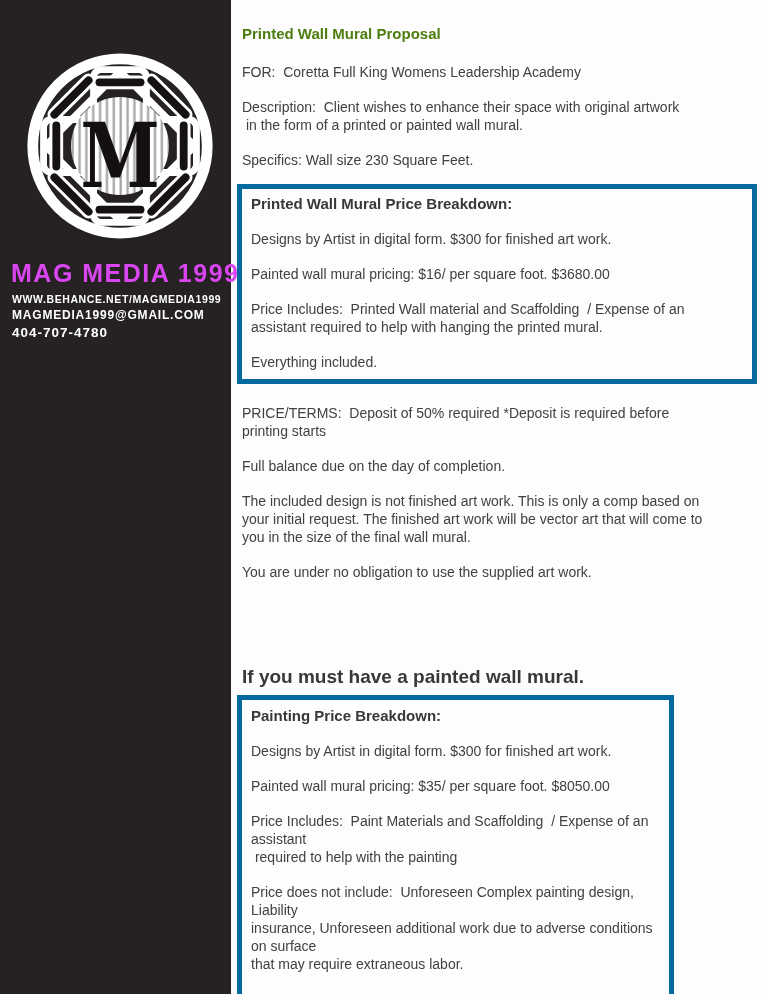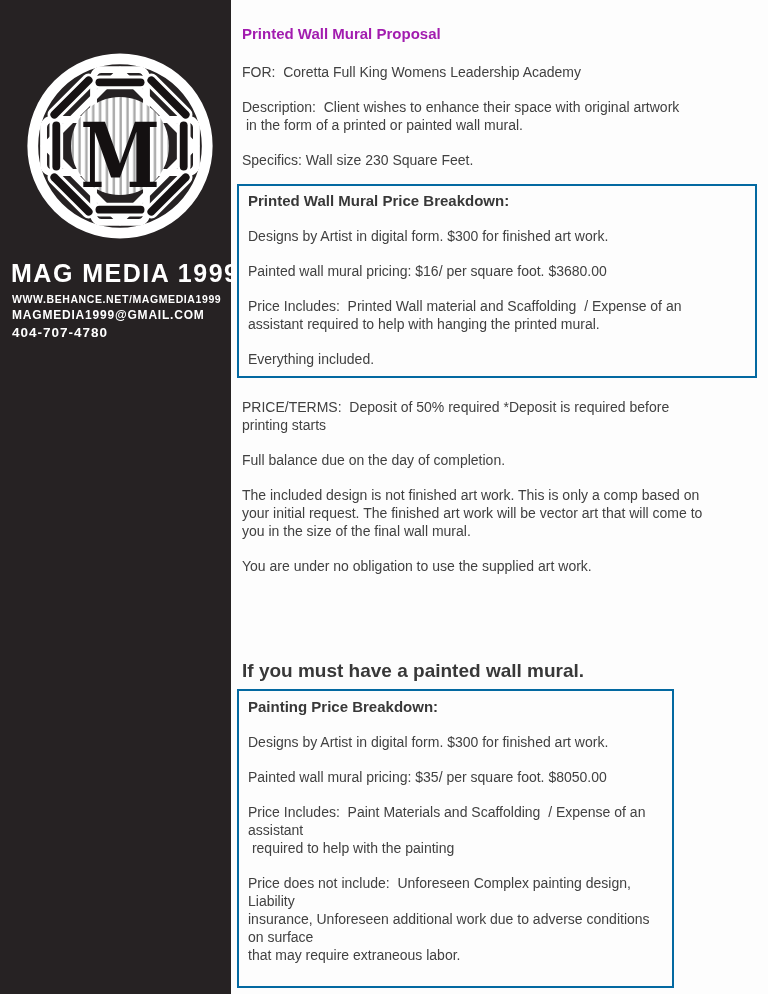--- a/index.html
+++ b/index.html
@@ -12,21 +12,21 @@
   }
   
   .sidebar {
     position: absolute; left: 0; top: 0;
     width: 231px; height: 994px;
     background: #262223;
   }
   .logo-wrap { margin: 48px 0 0 22px; width: 196px; height: 196px; }
   .brand-name {
     margin: 16px 0 0 11px;
-    color: #ffffff;
+    color: #d946ef;
     font-size: 25px; font-weight: bold;
     letter-spacing: 1.5px;
     line-height: 26px;
     white-space: nowrap;
   }
   .contact-line {
     margin-left: 12px;
     color: #ffffff;
     font-weight: bold;
     white-space: nowrap;
@@ -37,28 +37,28 @@
   
   .content {
     position: absolute; left: 242px; top: 0;
     width: 520px;
     color: #414141;
     font-size: 14px; line-height: 18px;
   }
   .doc-title {
     margin: 24px 0 0;
     font-size: 15px; line-height: 19px;
-    font-weight: bold; color: #a21caf;
+    font-weight: bold; color: #4d7c0f;
   }
   .para { margin: 17px 0 0; white-space: pre-wrap; }
   .para.for-line { margin-top: 20px; }
   .price-box {
     box-sizing: border-box;
     margin: 15px 0 0 -5px;
-    border: 2px solid #0369a1;
+    border: 5px solid #0369a1;
     background: #fdfdfd;
     padding: 5px 8px 8px 9px;
   }
   .price-box.printed { width: 520px; }
   .price-box.painting { width: 437px; margin-top: 9px; padding-bottom: 22px; padding-top: 6px; }
   .box-title {
     margin: 0;
     font-size: 15px; line-height: 19px;
     font-weight: bold; color: #383838;
   }

